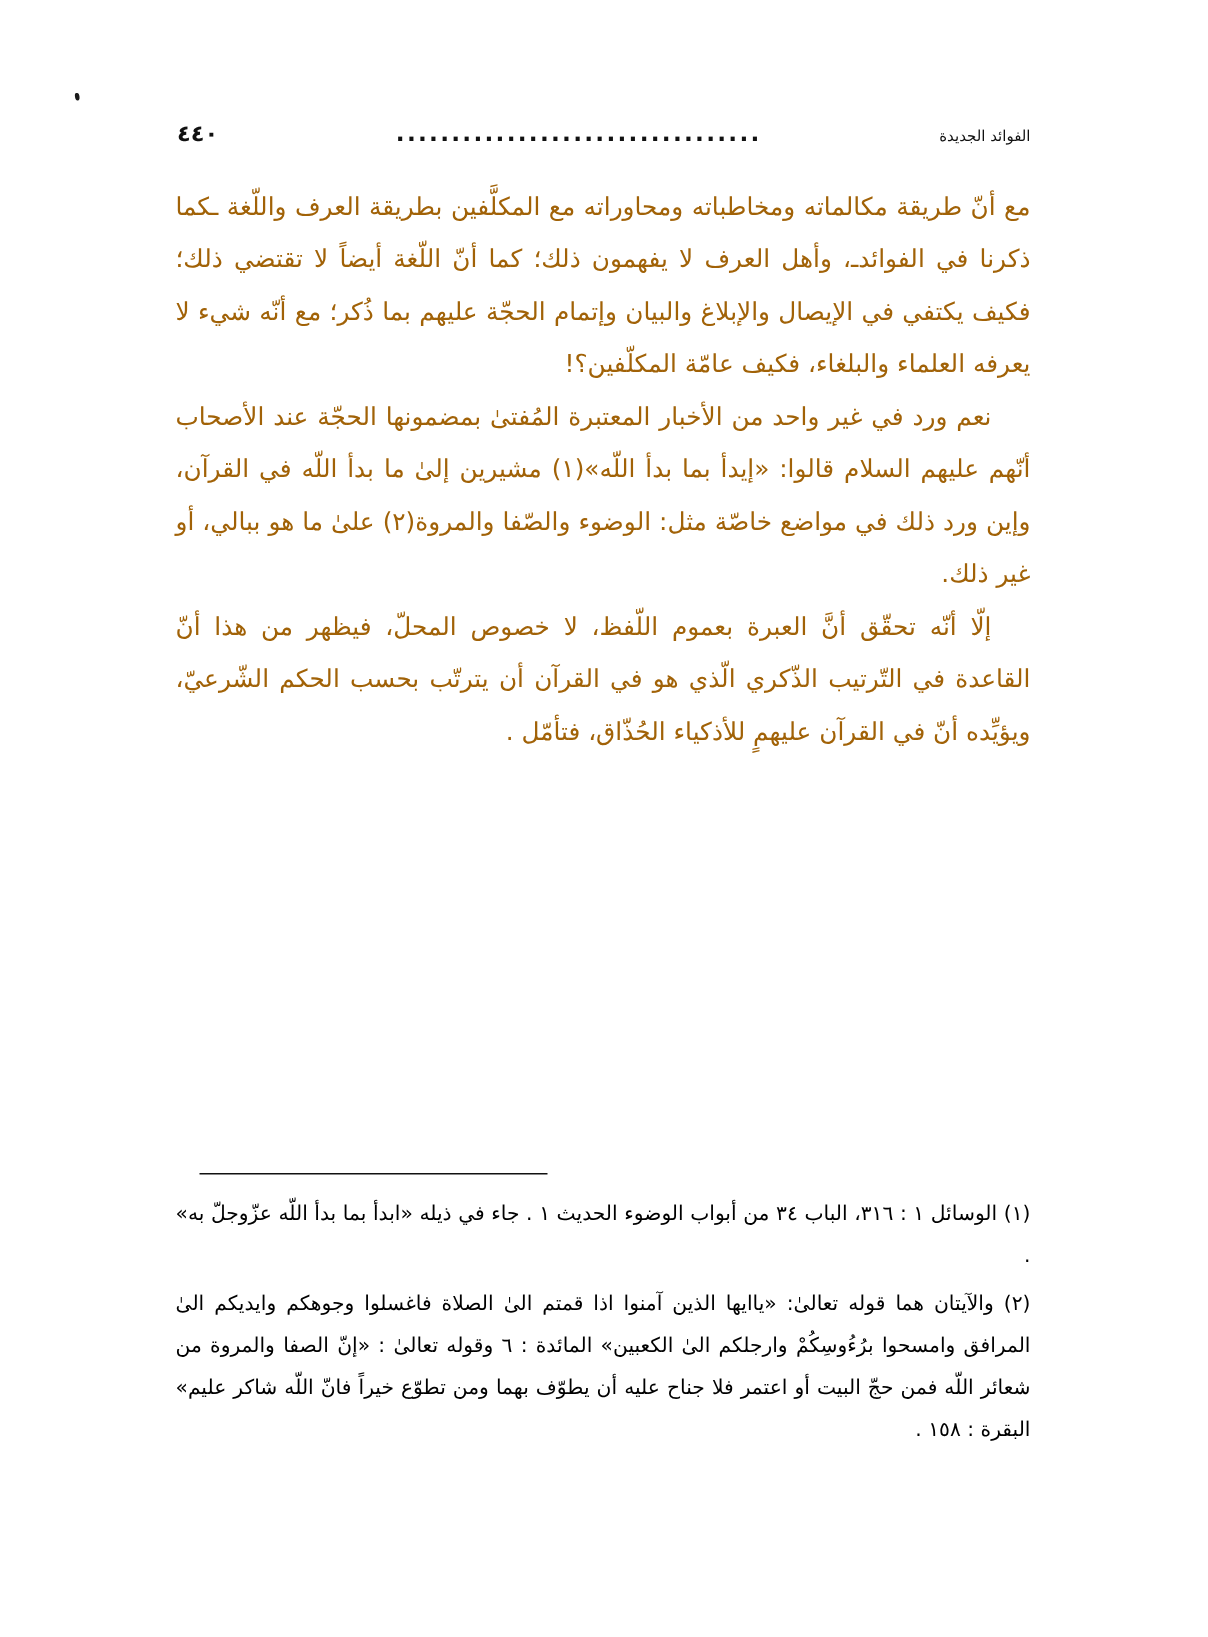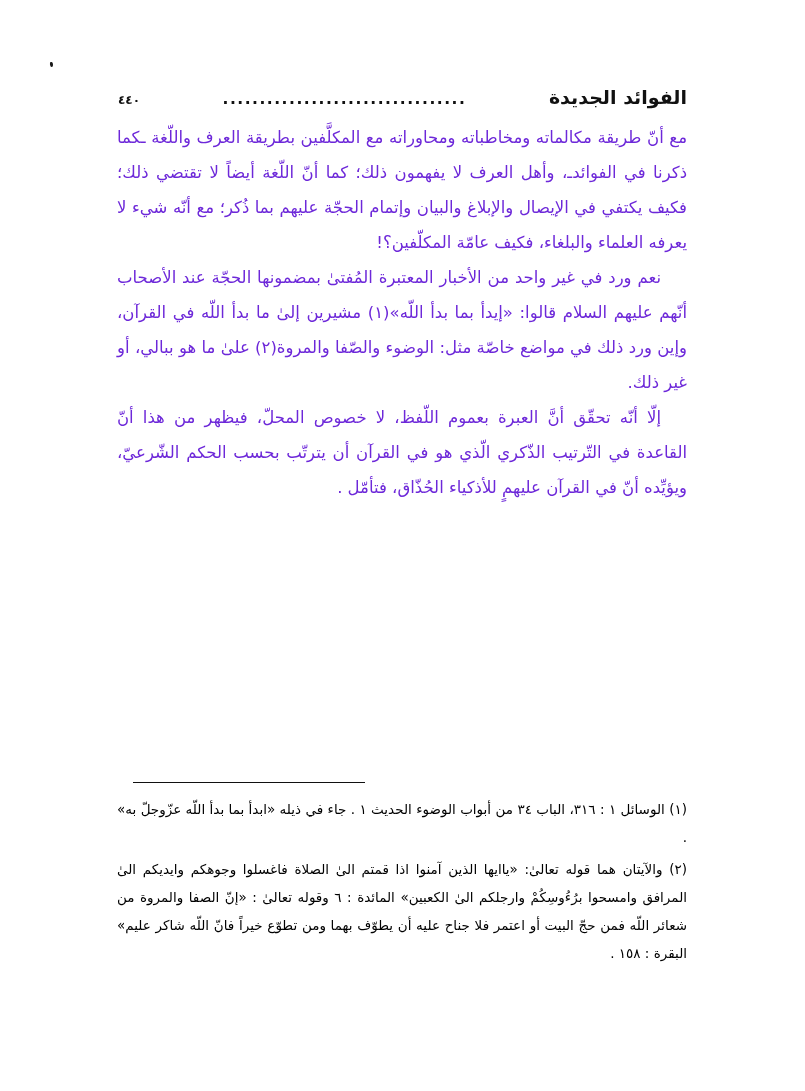--- a/index.html
+++ b/index.html
@@ -40,52 +40,52 @@
     flex-direction: row;
     align-items: baseline;
     justify-content: flex-start;
     font-size: 15.5px;
     font-weight: bold;
     letter-spacing: 0px;
     direction: rtl;
   }
   .header .head-title {
     white-space: nowrap;
-    font-size: 19px;
-    font-weight: bold;
+    font-size: 10px;
+    font-weight: normal;
     margin-top: 10px;
   }
   .header .head-dots {
     flex: 1 1 auto;
     overflow: hidden;
     white-space: nowrap;
     font-weight: bold;
     font-size: 15.5px;
     margin: 0 6px;
     letter-spacing: 1.5px;
     text-align: center;
     color: #111;
   }
   .header .head-page {
     white-space: nowrap;
-    font-size: 12px;
+    font-size: 15px;
     font-weight: bold;
   }
 
   
   .body-text {
     position: absolute;
     top: 120px;
     right: 118px;
     width: 570px;
     direction: rtl;
     text-align: justify;
     font-size: 16.5px;
     line-height: 35px;
-    color: #6d28d9;
+    color: #a16207;
   }
   .body-text p {
     margin: 0;
     text-indent: 0;
   }
   .body-text p.indent {
     text-indent: 26px;
   }
 
   

